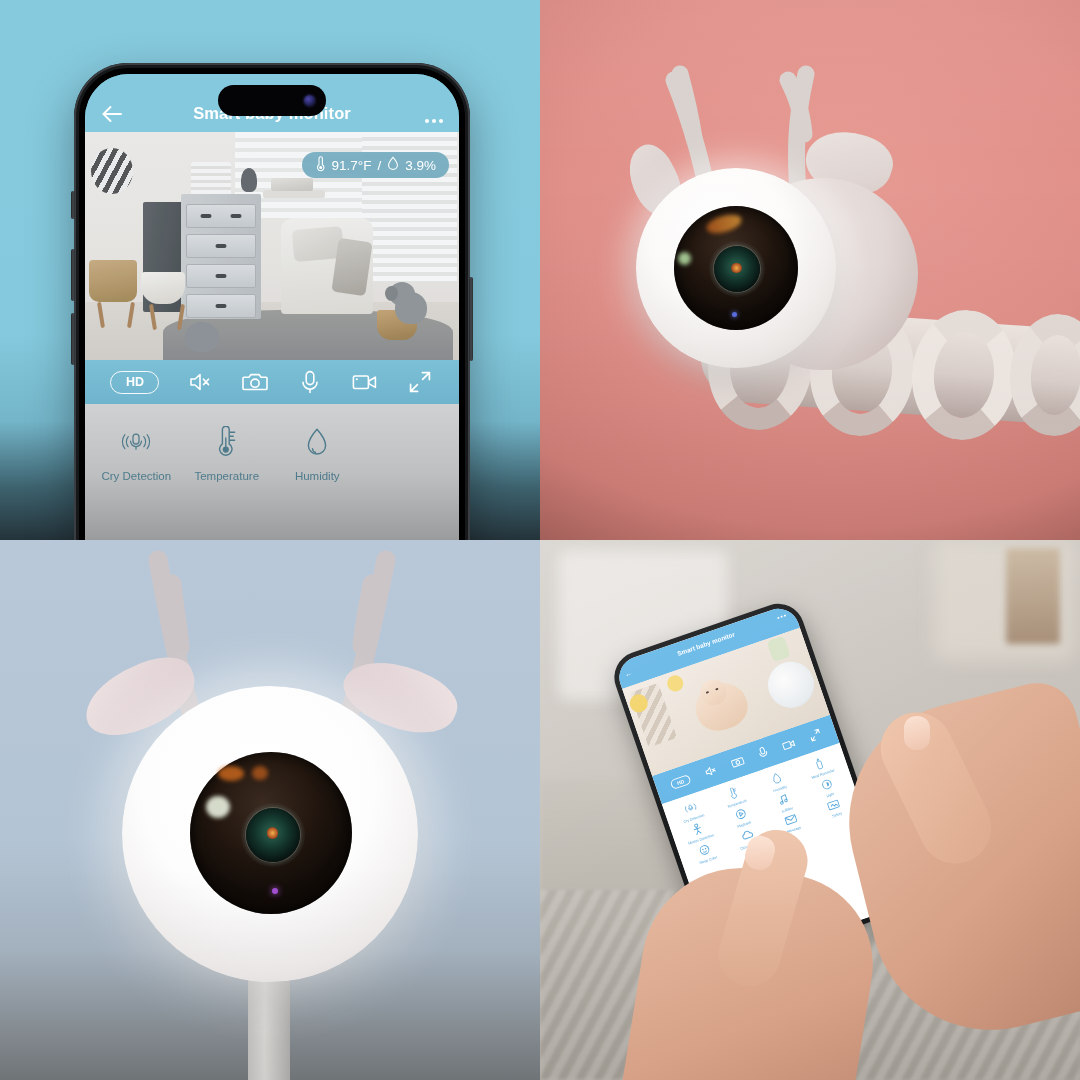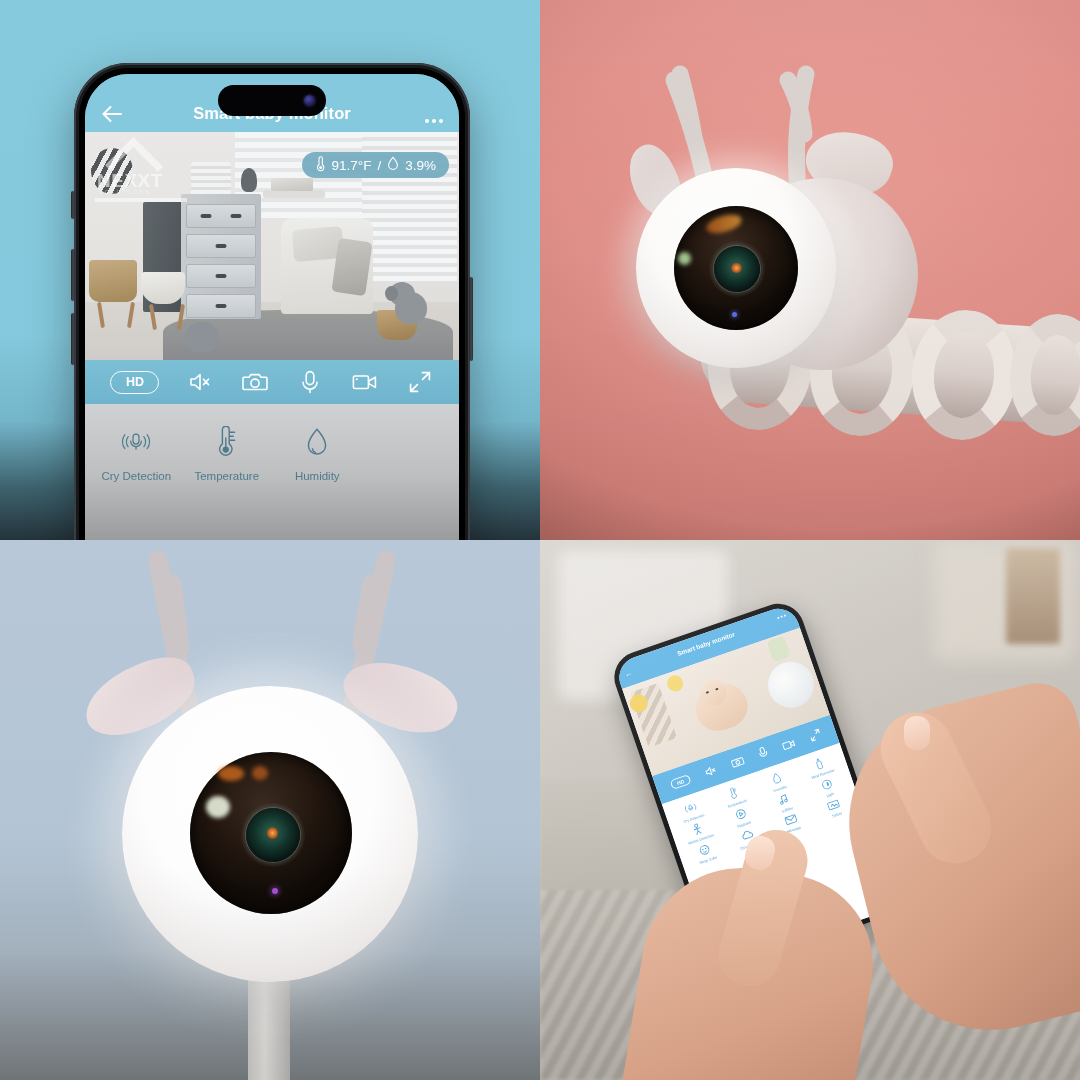--- a/index.html
+++ b/index.html
@@ -284,26 +284,20 @@
                 <div class="head"></div>
                 <div class="ear"></div>
               </div>
             <div class="n-stool-leg" style="left:14px; top:170px; height:26px; transform:rotate(-9deg);"></div>
             <div class="n-stool-leg" style="left:44px; top:170px; height:26px; transform:rotate(9deg);"></div>
             <div class="n-stool-leg" style="left:66px; top:172px; height:26px; transform:rotate(-9deg);"></div>
             <div class="n-stool-leg" style="left:94px; top:172px; height:26px; transform:rotate(9deg);"></div>
           </div>
           <div class="video-overlay"></div>
 
-          <div class="watermark">
-            <div class="wm-house"></div>
-            <div class="wm-text">NEXXT</div>
-            <div class="wm-sub">SOLUTIONS</div>
-            <div class="wm-bar"></div>
-          </div>
 
           <div class="env-pill">
             <span>
               <svg width="11" height="16" viewBox="0 0 11 16" fill="none">
                 <path d="M4 2.4a1.7 1.7 0 0 1 3.4 0v6.4a3.2 3.2 0 1 1-3.4 0z" stroke="#fff" stroke-width="1.1"></path>
                 <circle cx="5.7" cy="11.6" r="1.5" fill="#fff"></circle>
               </svg>
             </span>
             <span>91.7°F</span>
             <span>/</span>

